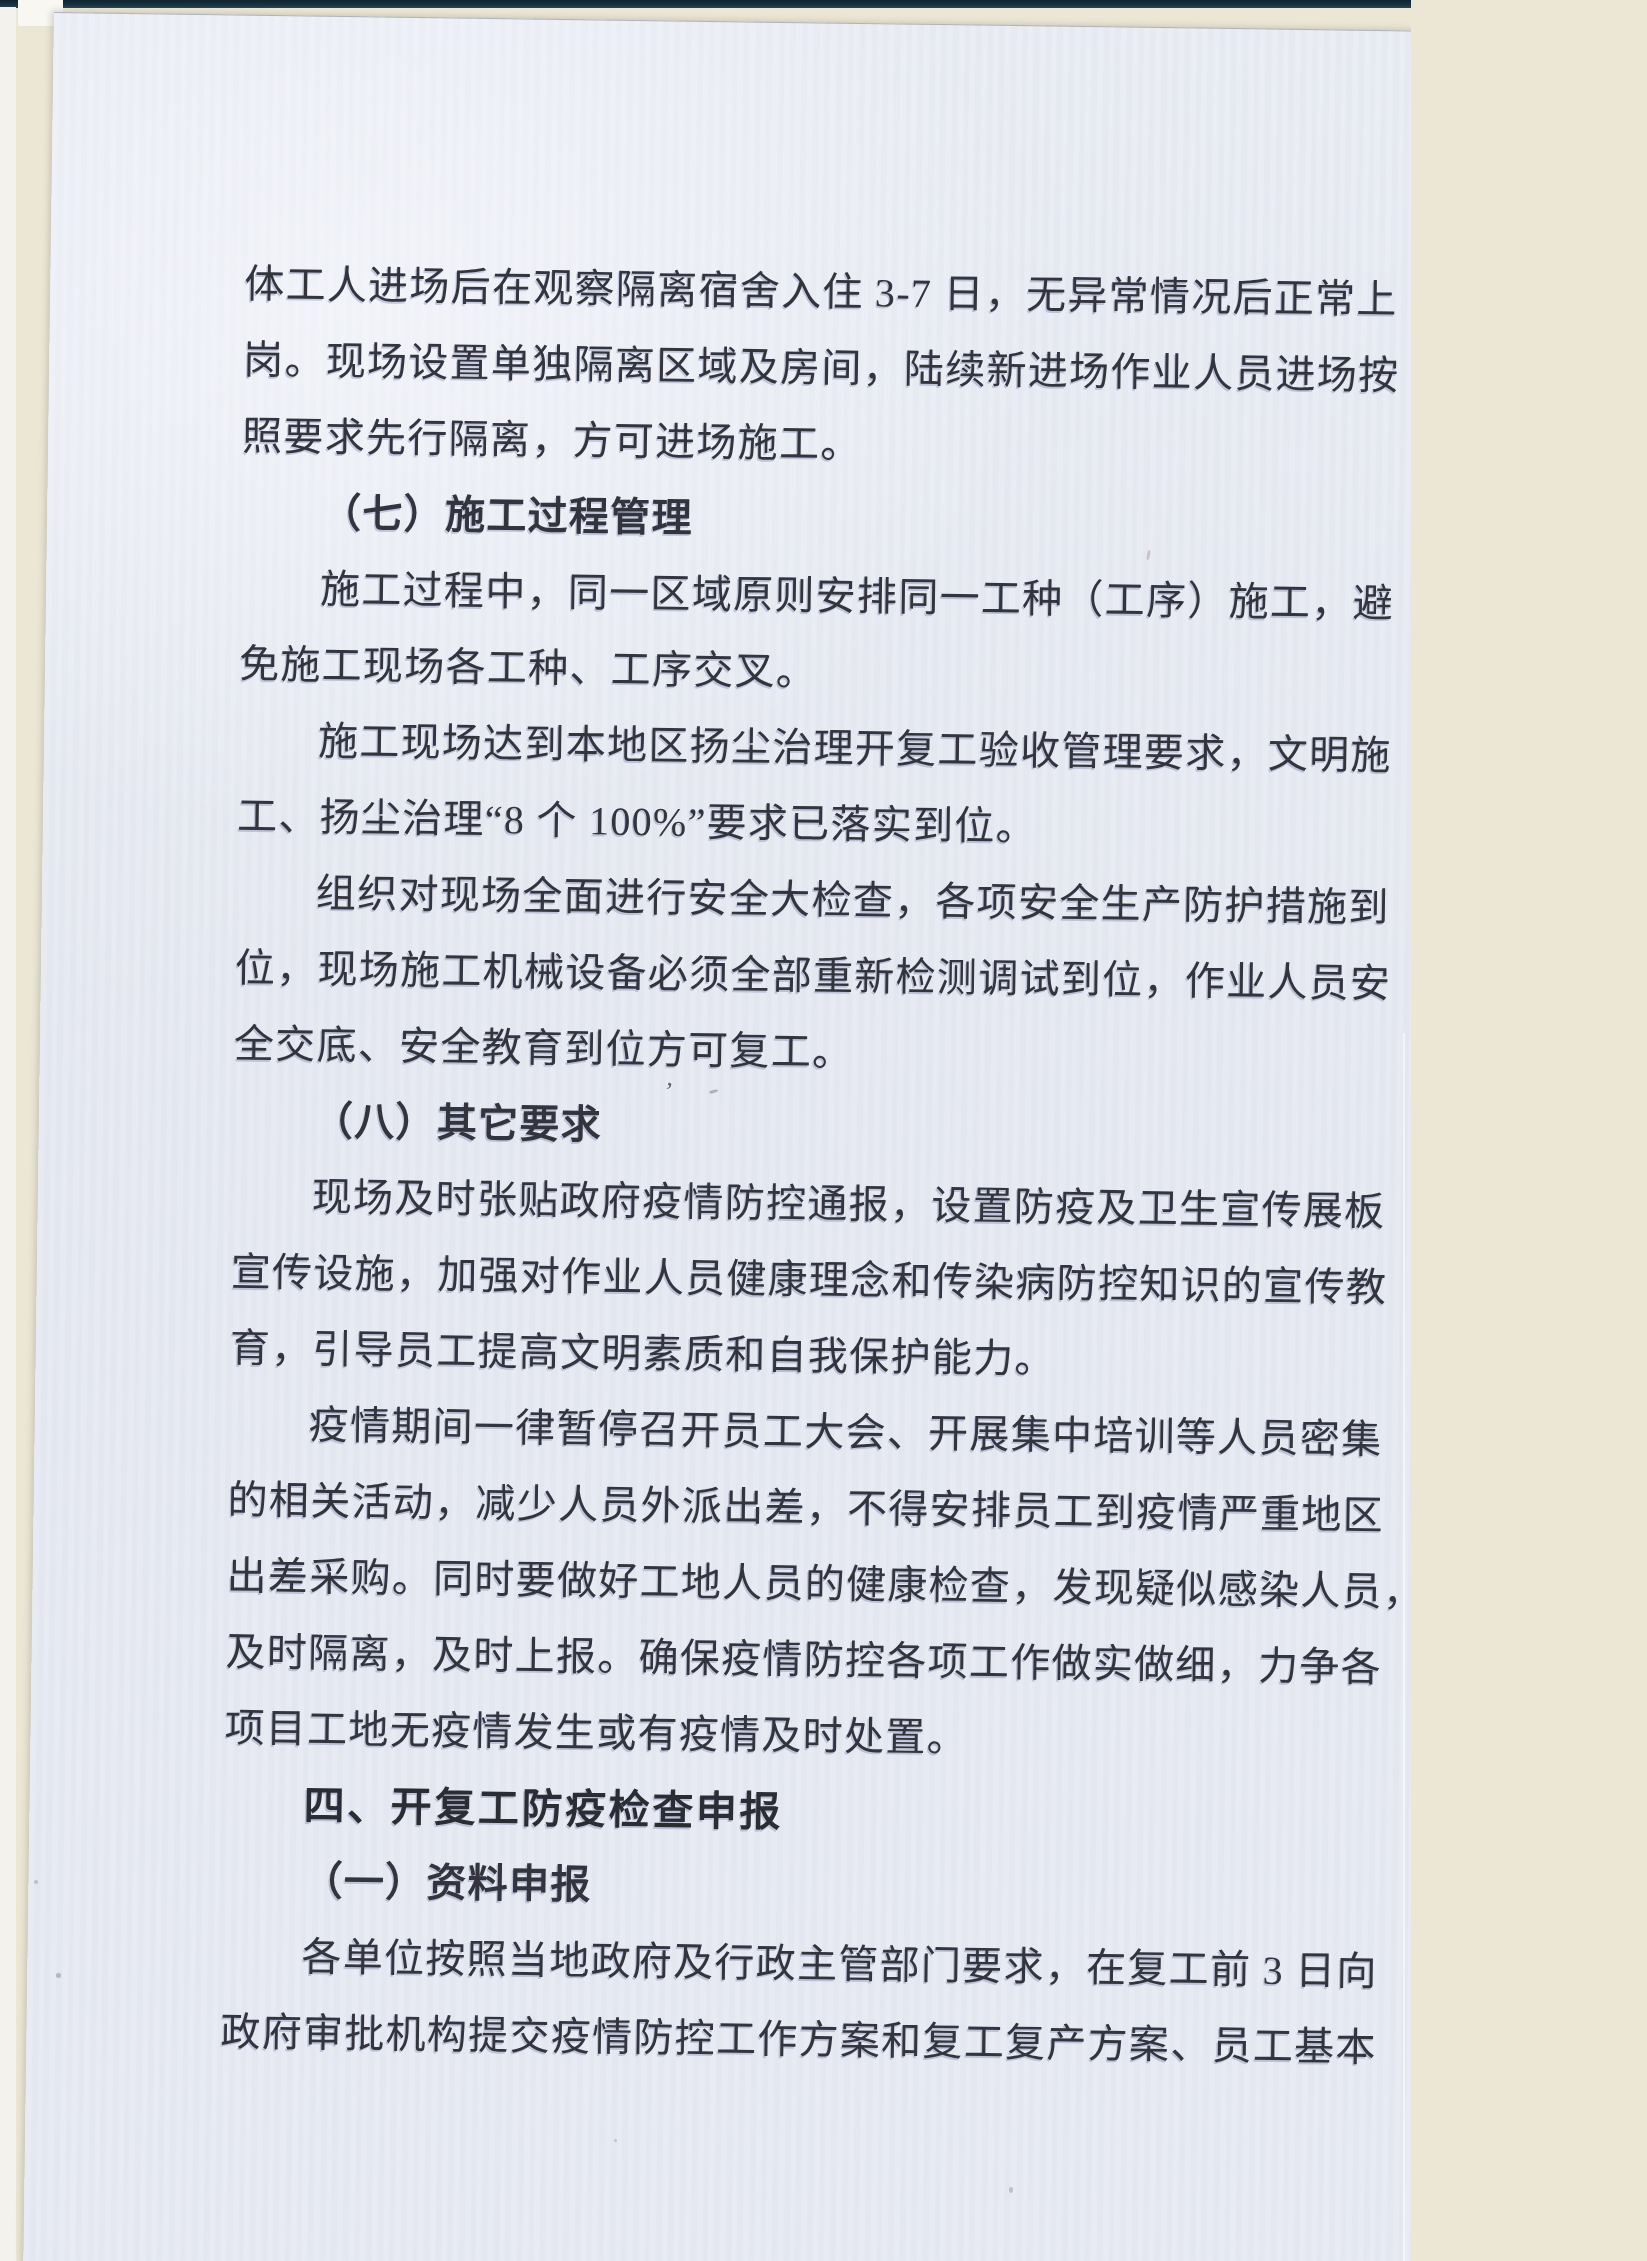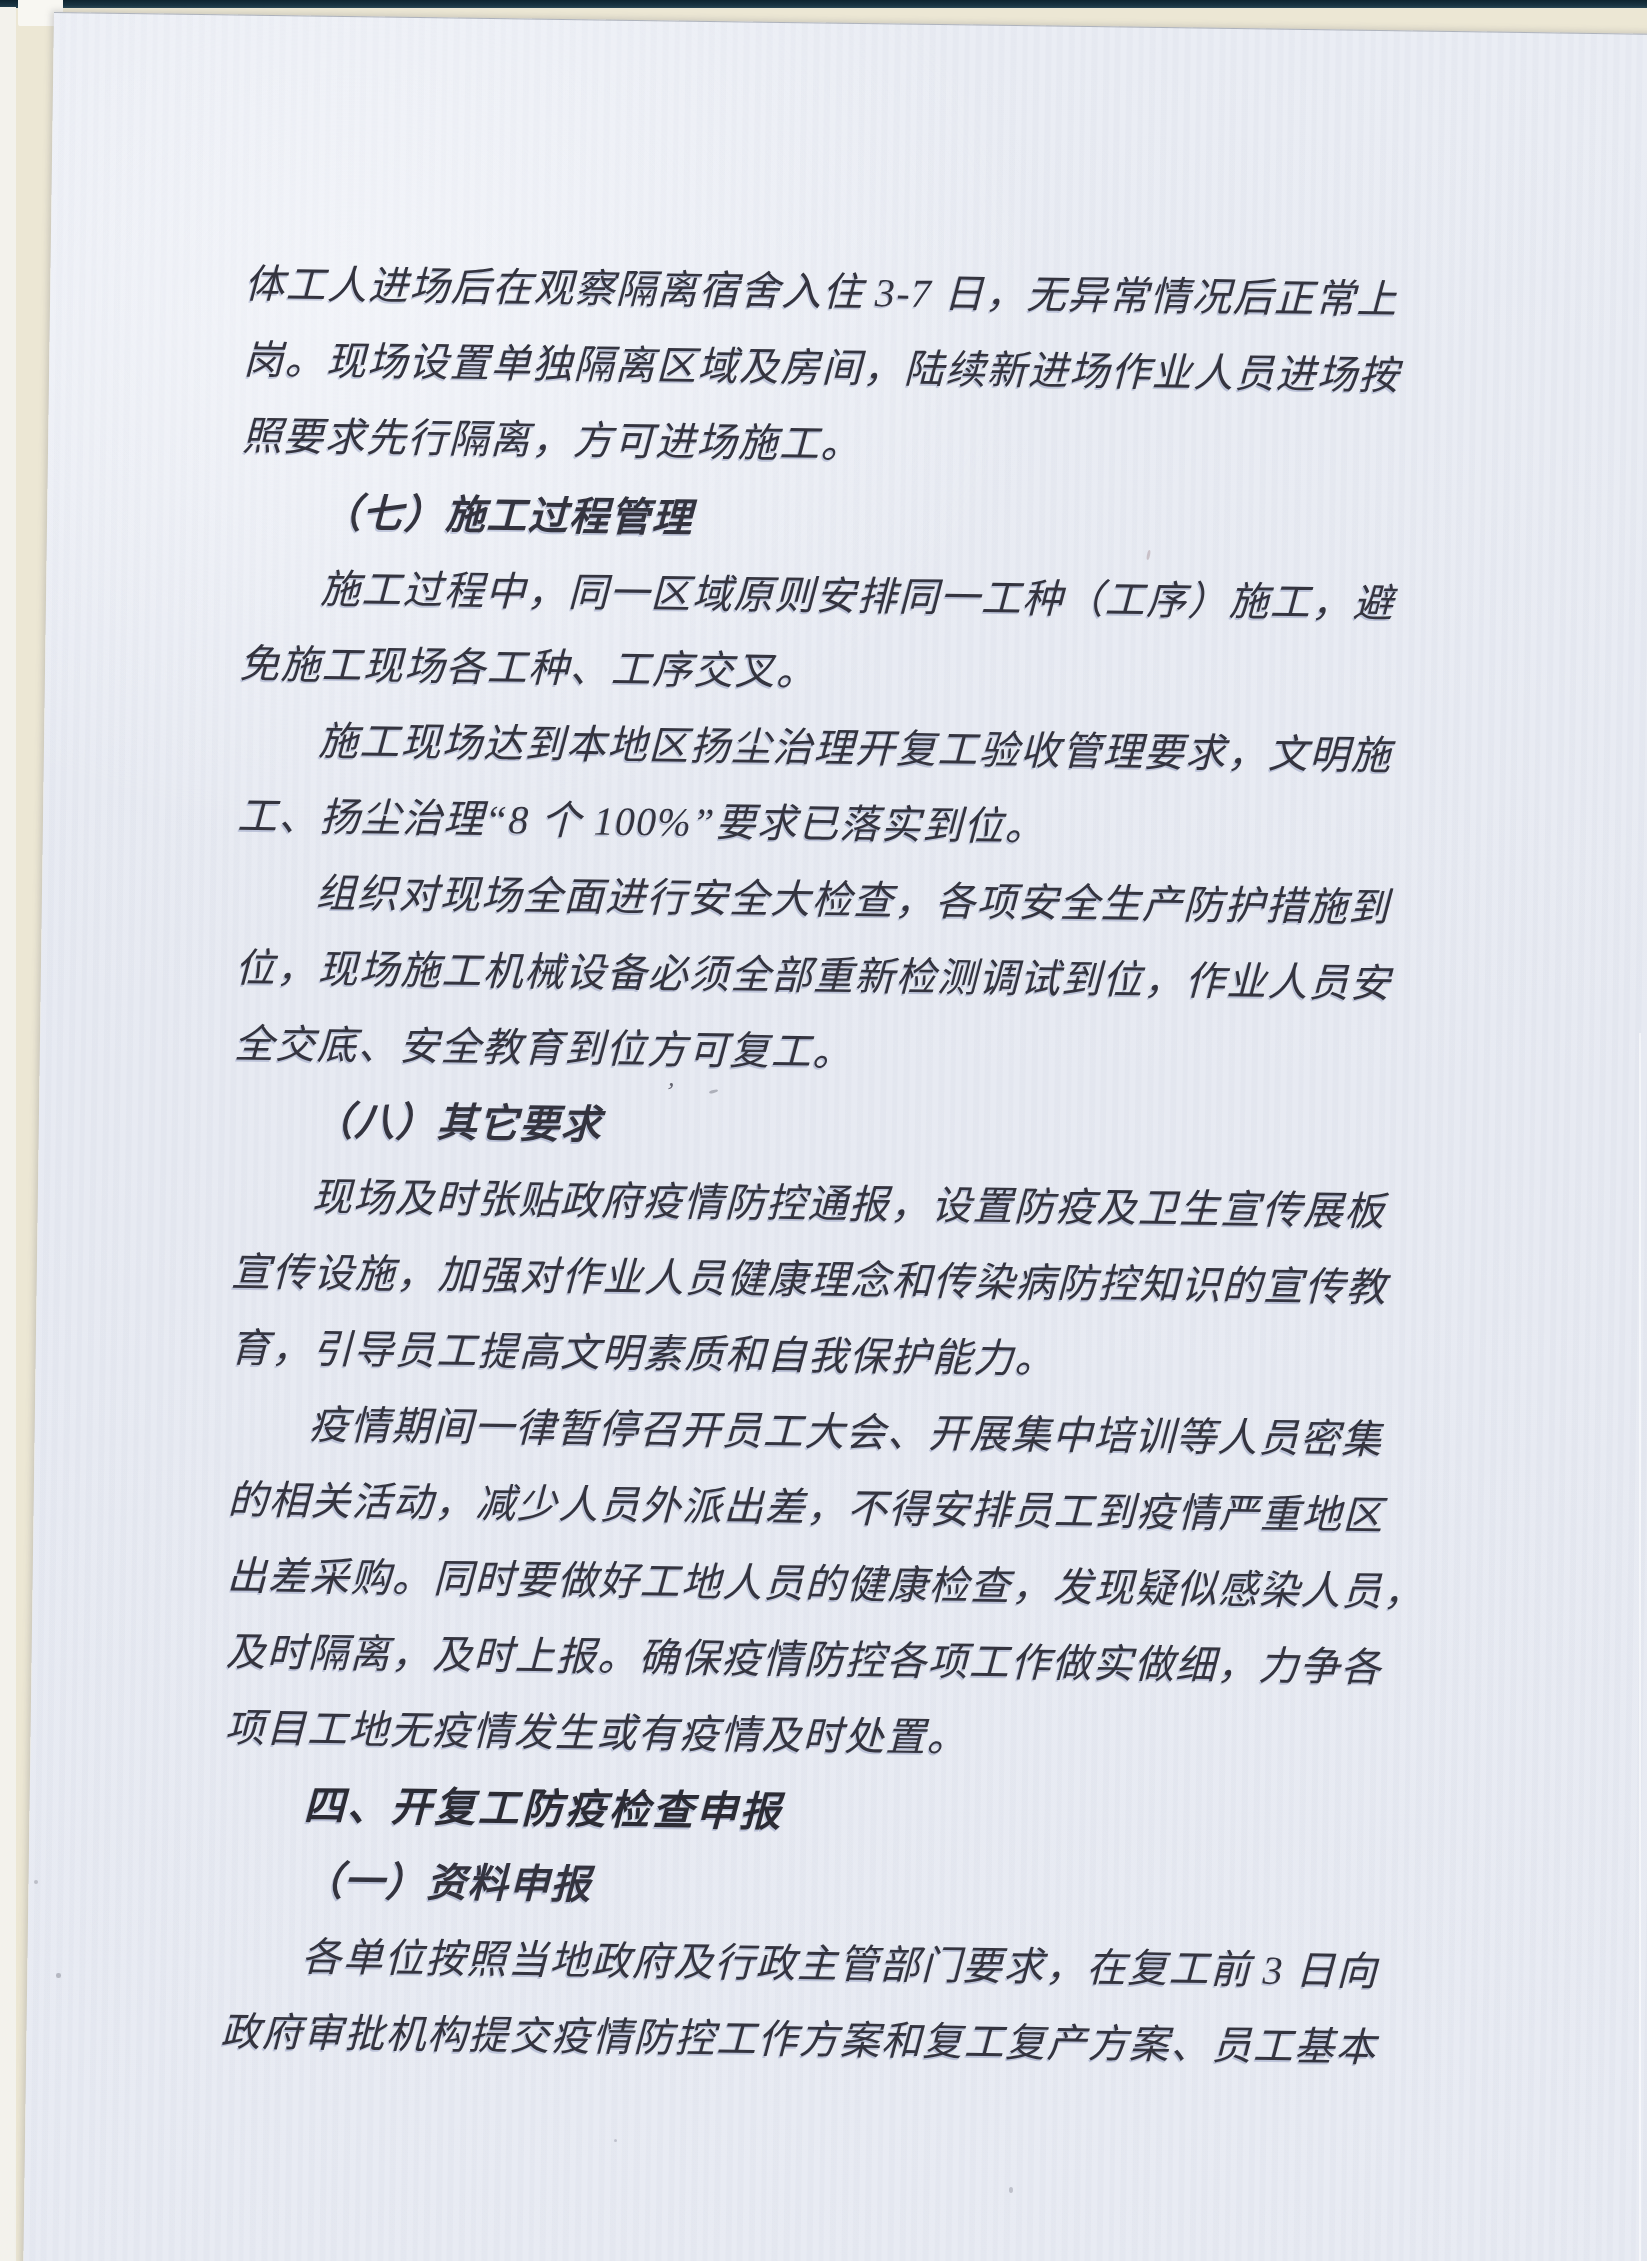--- a/index.html
+++ b/index.html
@@ -2,21 +2,21 @@
 <html lang="zh-CN" style="font-size:10.3px"><head>
 <meta charset="utf-8">
 <title>Scanned Document</title>
 <style>
   html,body{margin:0;padding:0;}
   body{
     width:1647px;height:2261px;overflow:hidden;position:relative;
     background:#ece7d4;
     font-family:"Liberation Serif","DejaVu Serif",serif;
   }
-  .scan{position:absolute;inset:0;width:1647px;height:2261px;overflow:hidden;font-style:italic;}
+  .scan{position:absolute;inset:0;width:1411px;height:2261px;overflow:hidden;}
 
   
   .navy-strip{
     position:absolute;left:0;top:0;width:1647px;height:7.8px;
     background:linear-gradient(180deg,#0e2430 0%,#1b3644 70%,#2a4756 100%);
   }
   
   .white-tab{
     position:absolute;left:18px;top:0;width:45px;height:26px;
     background:#f8f7f2;border-radius:0 0 2.6px 2.6px;

